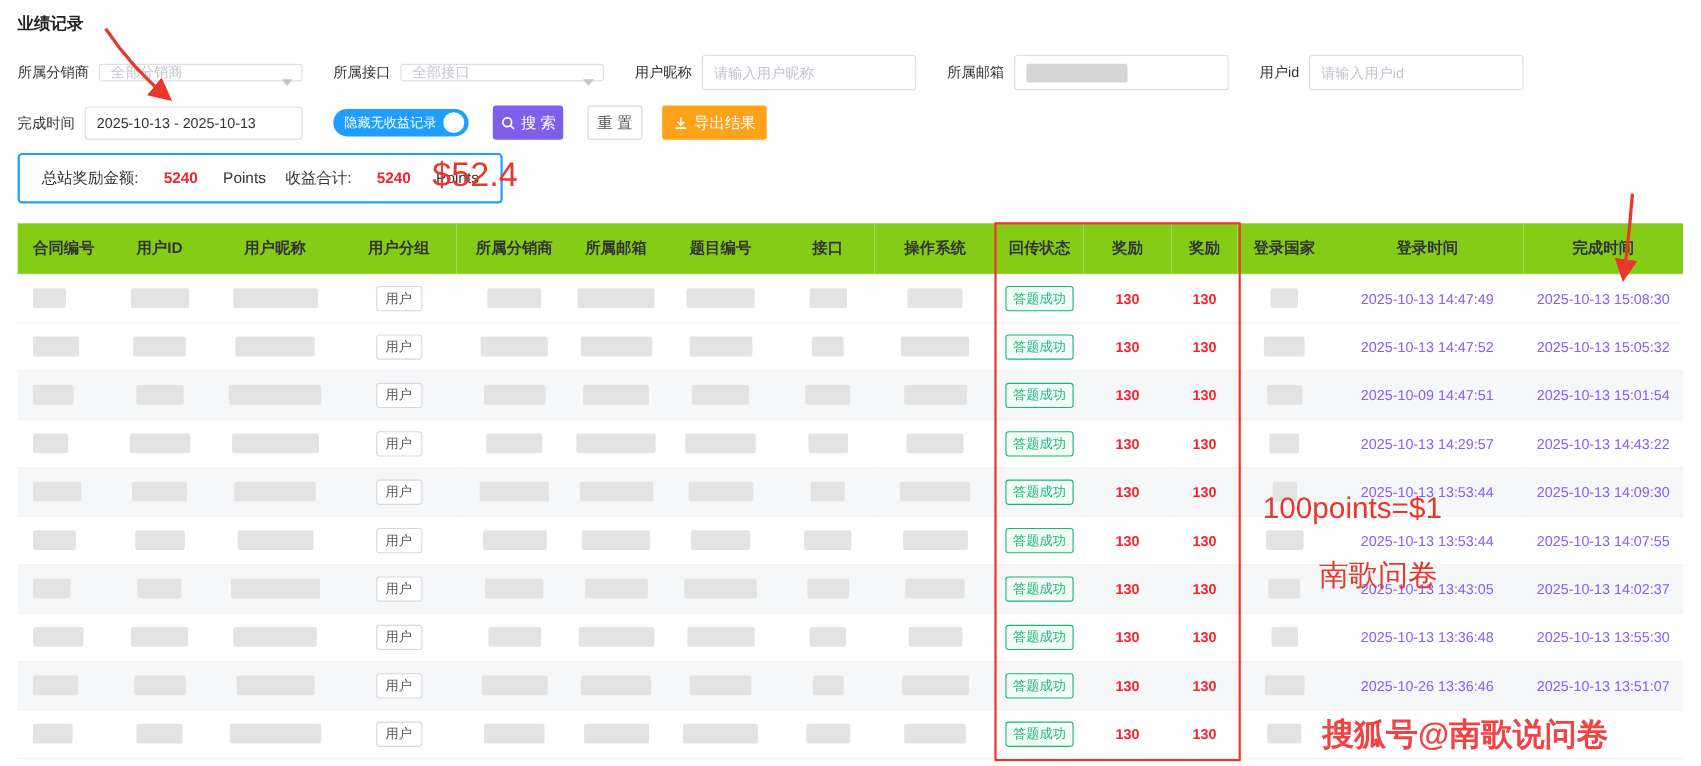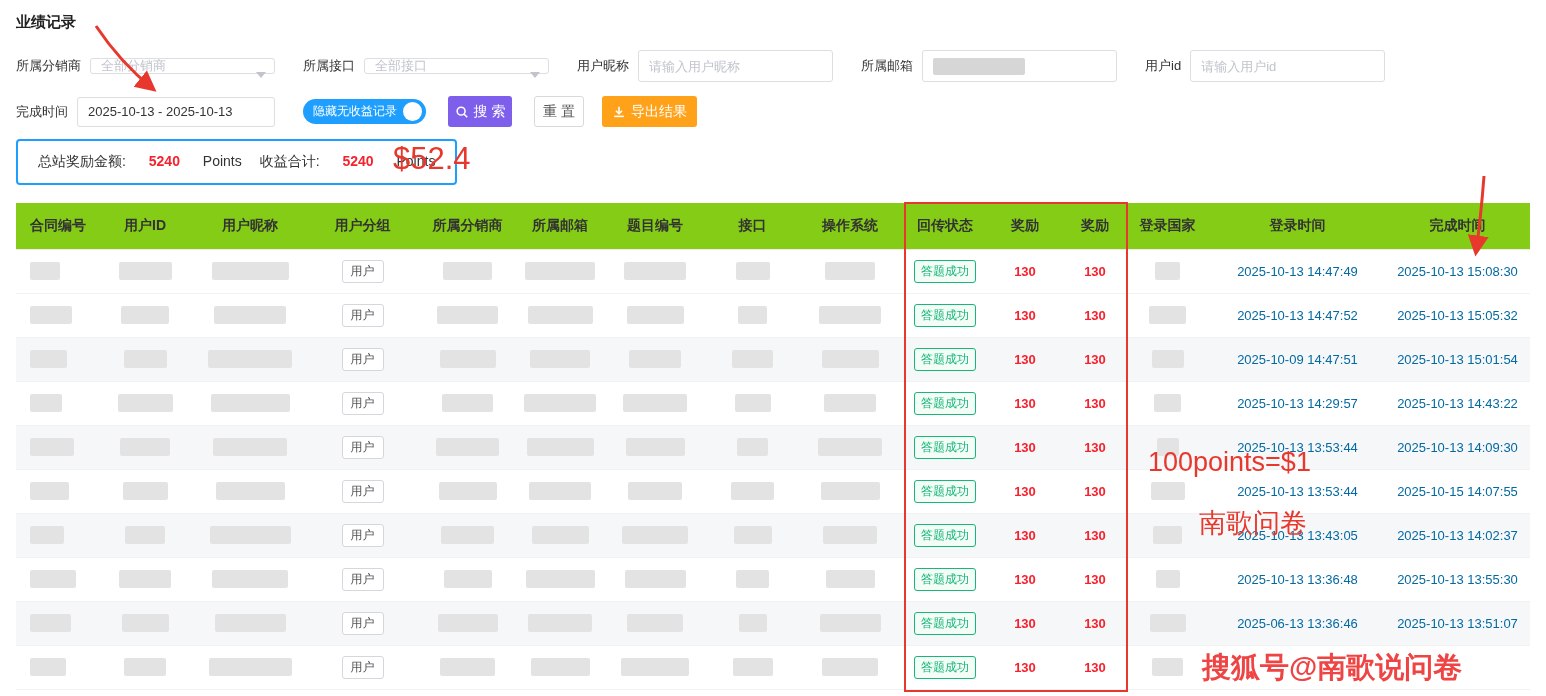--- a/index.html
+++ b/index.html
@@ -49,21 +49,21 @@
   table.grid th{height:46px;font-size:14px;font-weight:bold;color:#333;background:#84cc16;text-align:center;border-bottom:1px solid #ececec;}
   table.grid th:first-child{text-align:left;padding-left:14px;}
   table.grid td{height:44px;text-align:center;font-size:13px;border-bottom:1px solid #f2f2f2;vertical-align:middle;}
   table.grid td:first-child{text-align:left;padding-left:14px;}
   table.grid td .blob{display:inline-block;vertical-align:middle;}
   table.grid td:first-child .blob{display:block;}
   tr.alt td{background:#f6f7f9;}
   .tag{display:inline-block;border:1px solid #d4d7dc;border-radius:3px;font-size:12px;color:#555;padding:2px 8px;background:#fff;}
   .badge{display:inline-block;border:1px solid var(--color-green);color:var(--color-green);background:#f3fcf7;border-radius:3px;font-size:12px;padding:2px 6px;}
   td.reward{color:var(--color-red);font-weight:bold;font-size:14px;}
-  td.time{color:#0369a1;font-size:13px;}
+  td.time{color:#8b5cf6;font-size:13px;}
 
   .overlay{position:absolute;left:0;top:0;pointer-events:none;}
   .note{position:absolute;color:var(--color-annotation-red);pointer-events:none;white-space:nowrap;}
   .note-dollar{left:393px;top:141px;font-size:31px;font-weight:500;}
   .note-rate{left:1148px;top:447px;font-size:27px;font-weight:500;}
   .note-brand{left:1199px;top:505px;font-size:27px;font-weight:400;}
   .hlbox{position:absolute;left:904px;top:202px;width:224px;height:490px;border:2px solid var(--color-annotation-red);pointer-events:none;}
   .watermark{position:absolute;left:1202px;top:648px;font-size:29px;font-weight:bold;color:#ef4444;pointer-events:none;white-space:nowrap;}
 </style>
 </head>
@@ -285,21 +285,21 @@
           <td><div class="blob" style="width: 58px;"></div></td>
           <td><div class="blob" style="width: 62px;"></div></td>
           <td><div class="blob" style="width: 54px;"></div></td>
           <td><div class="blob" style="width: 43px;"></div></td>
           <td><div class="blob" style="width: 59px;"></div></td>
           <td><span class="badge">答题成功</span></td>
           <td class="reward">130</td>
           <td class="reward">130</td>
           <td><div class="blob" style="width: 34px;"></div></td>
           <td class="time">2025-10-13 13:53:44</td>
-          <td class="time">2025-10-15 14:07:55</td>
+          <td class="time">2025-10-13 14:07:55</td>
         </tr>
         <tr class="alt">
           <td>
             <div class="blob" style="width: 34px;"></div>
           </td>
           <td><div class="blob" style="width: 40px;"></div></td>
           <td><div class="blob" style="width: 81px;"></div></td>
           <td><span class="tag">用户</span></td>
           <td><div class="blob" style="width: 53px;"></div></td>
           <td><div class="blob" style="width: 57px;"></div></td>
@@ -341,21 +341,21 @@
           <td><span class="tag">用户</span></td>
           <td><div class="blob" style="width: 60px;"></div></td>
           <td><div class="blob" style="width: 64px;"></div></td>
           <td><div class="blob" style="width: 56px;"></div></td>
           <td><div class="blob" style="width: 28px;"></div></td>
           <td><div class="blob" style="width: 61px;"></div></td>
           <td><span class="badge">答题成功</span></td>
           <td class="reward">130</td>
           <td class="reward">130</td>
           <td><div class="blob" style="width: 36px;"></div></td>
-          <td class="time">2025-06-13 13:36:46</td>
+          <td class="time">2025-10-26 13:36:46</td>
           <td class="time">2025-10-13 13:51:07</td>
         </tr>
         <tr>
           <td>
             <div class="blob" style="width: 36px;"></div>
           </td>
           <td><div class="blob" style="width: 42px;"></div></td>
           <td><div class="blob" style="width: 83px;"></div></td>
           <td><span class="tag">用户</span></td>
           <td><div class="blob" style="width: 55px;"></div></td>

